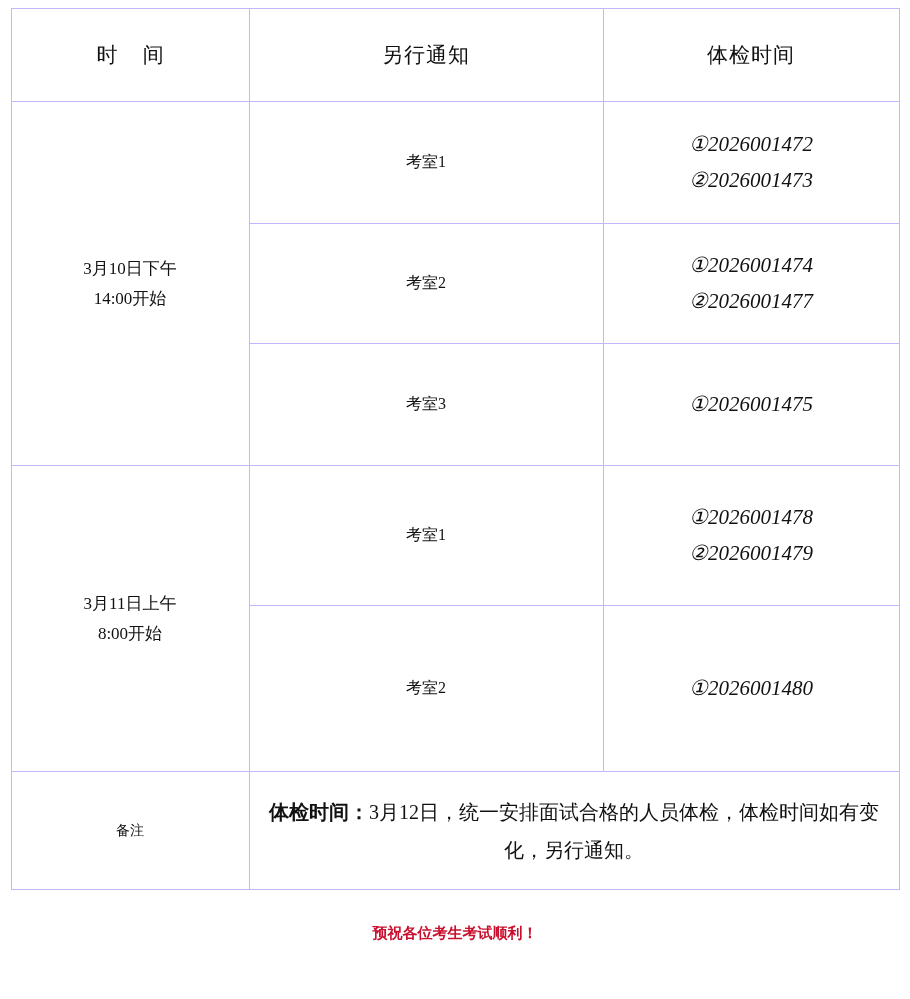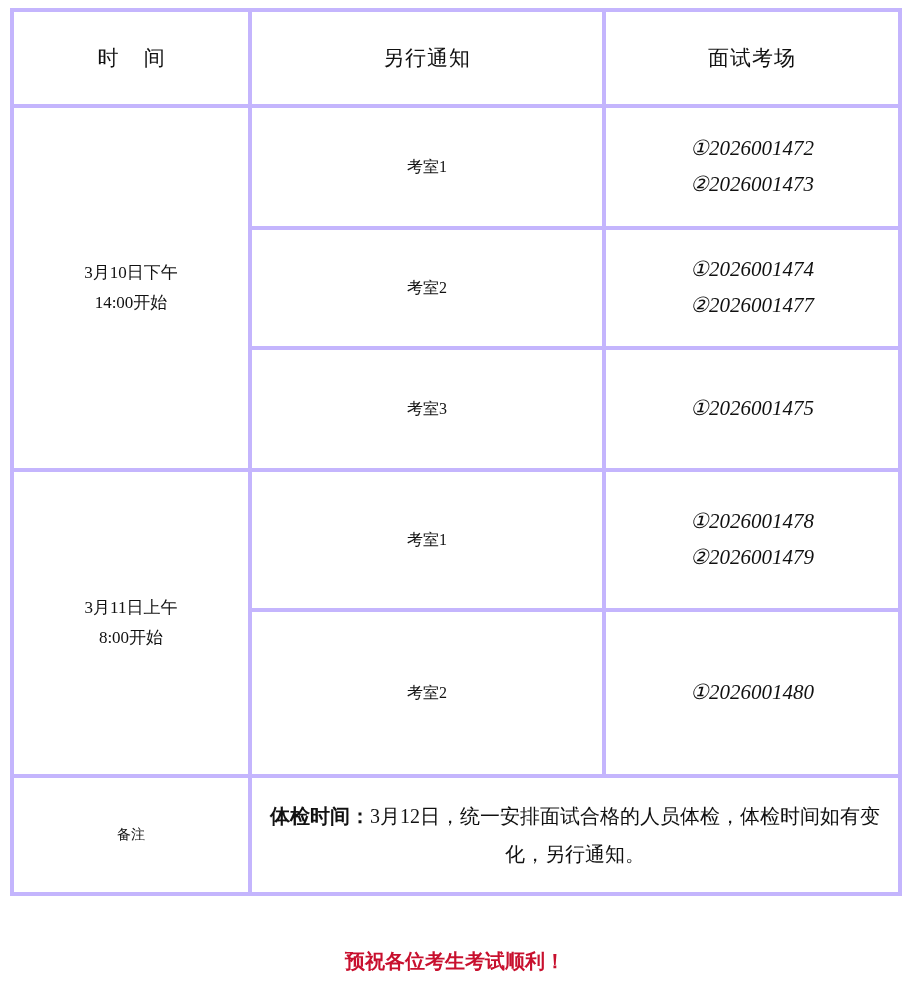--- a/index.html
+++ b/index.html
@@ -19,21 +19,21 @@
     width: 910px;
     padding: 8px 10px 0 10px;
   }
   table.schedule {
     border-collapse: collapse;
     width: 888px;
     margin: 0 auto;
     table-layout: fixed;
   }
   table.schedule td, table.schedule th {
-    border: 4px solid #c4b5fd;
+    border: 1px solid #c4b5fd;
     text-align: center;
     vertical-align: middle;
     font-weight: normal;
     padding: 6px 8px;
   }
   .col-time   { width: 238px; }
   .col-room   { width: 354px; }
   .col-code   { width: 296px; }
 
   .hdr-cell {
@@ -74,43 +74,43 @@
   .note-body {
     text-align: left;
     font-size: 20px;
     line-height: 1.9;
     padding-left: 12px;
     padding-right: 12px;
   }
   .note-body b { font-weight: bold; }
 
   .footer {
-    margin-top: 52px;
+    margin-top: 34px;
     text-align: center;
     color: #c8102e;
     font-weight: bold;
-    font-size: 20px;
+    font-size: 15px;
     font-family: "Liberation Sans", sans-serif;
   }
 </style>
 </head>
 <body>
 
 <div class="page">
   <table class="schedule">
     <colgroup>
       <col class="col-time">
       <col class="col-room">
       <col class="col-code">
     </colgroup>
     <tbody>
       <tr>
         <td class="hdr-cell hdr-time">时 间</td>
         <td class="hdr-cell">另行通知</td>
-        <td class="hdr-cell">面试考场</td>
+        <td class="hdr-cell">体检时间</td>
       </tr>
 
       <tr class="r1">
         <td class="time-cell" rowspan="3">
           <span>3月10日下午</span><br>
           <span>14:00开始</span>
         </td>
         <td class="room-cell">考室1</td>
         <td class="code-cell">
           <span class="code-line">①2026001472</span>

